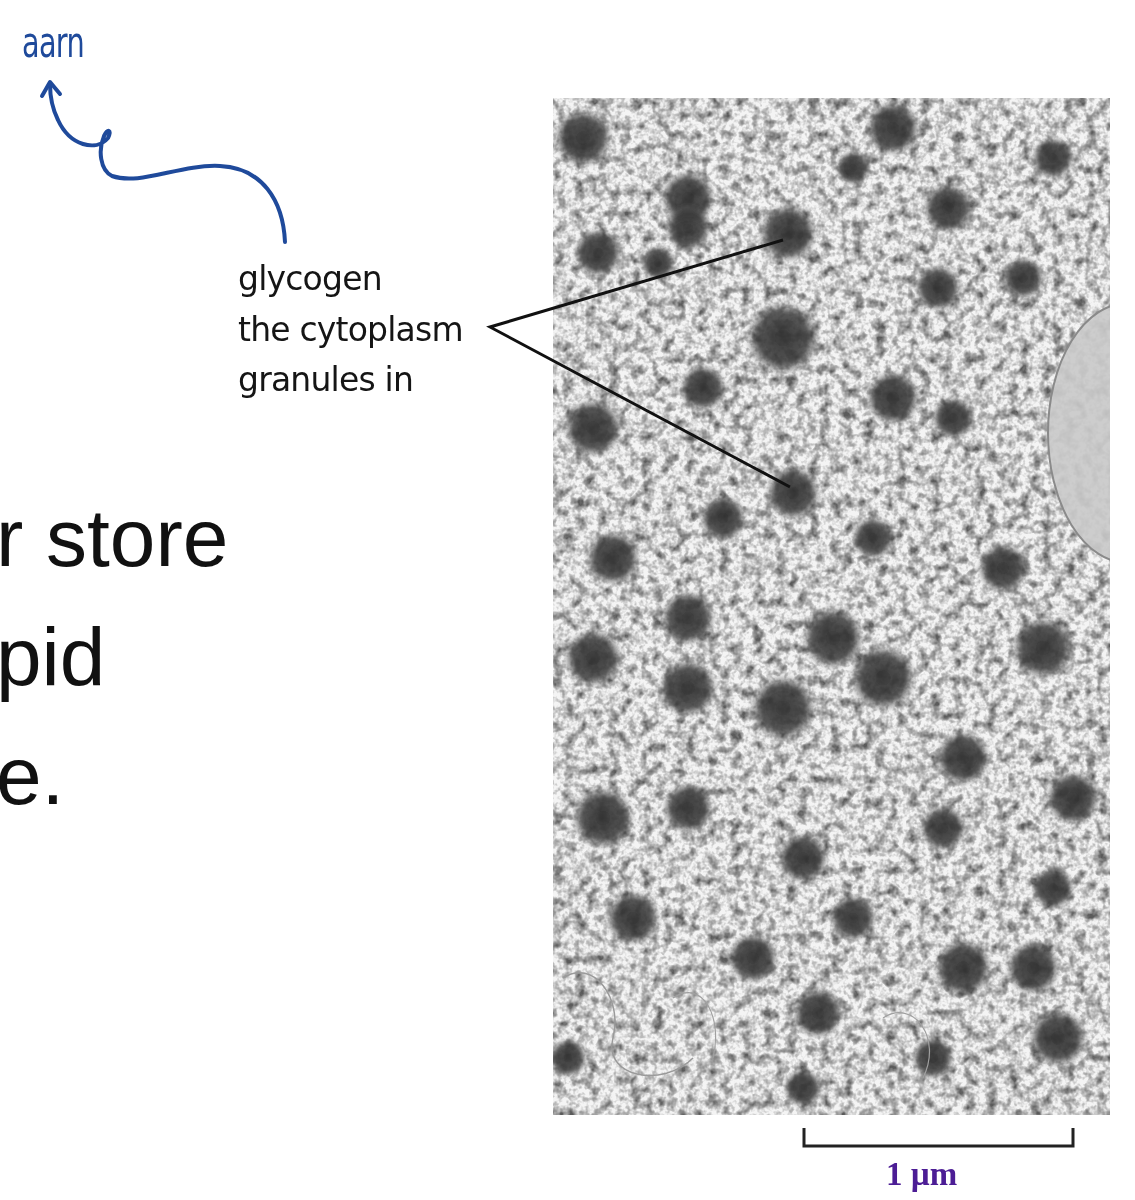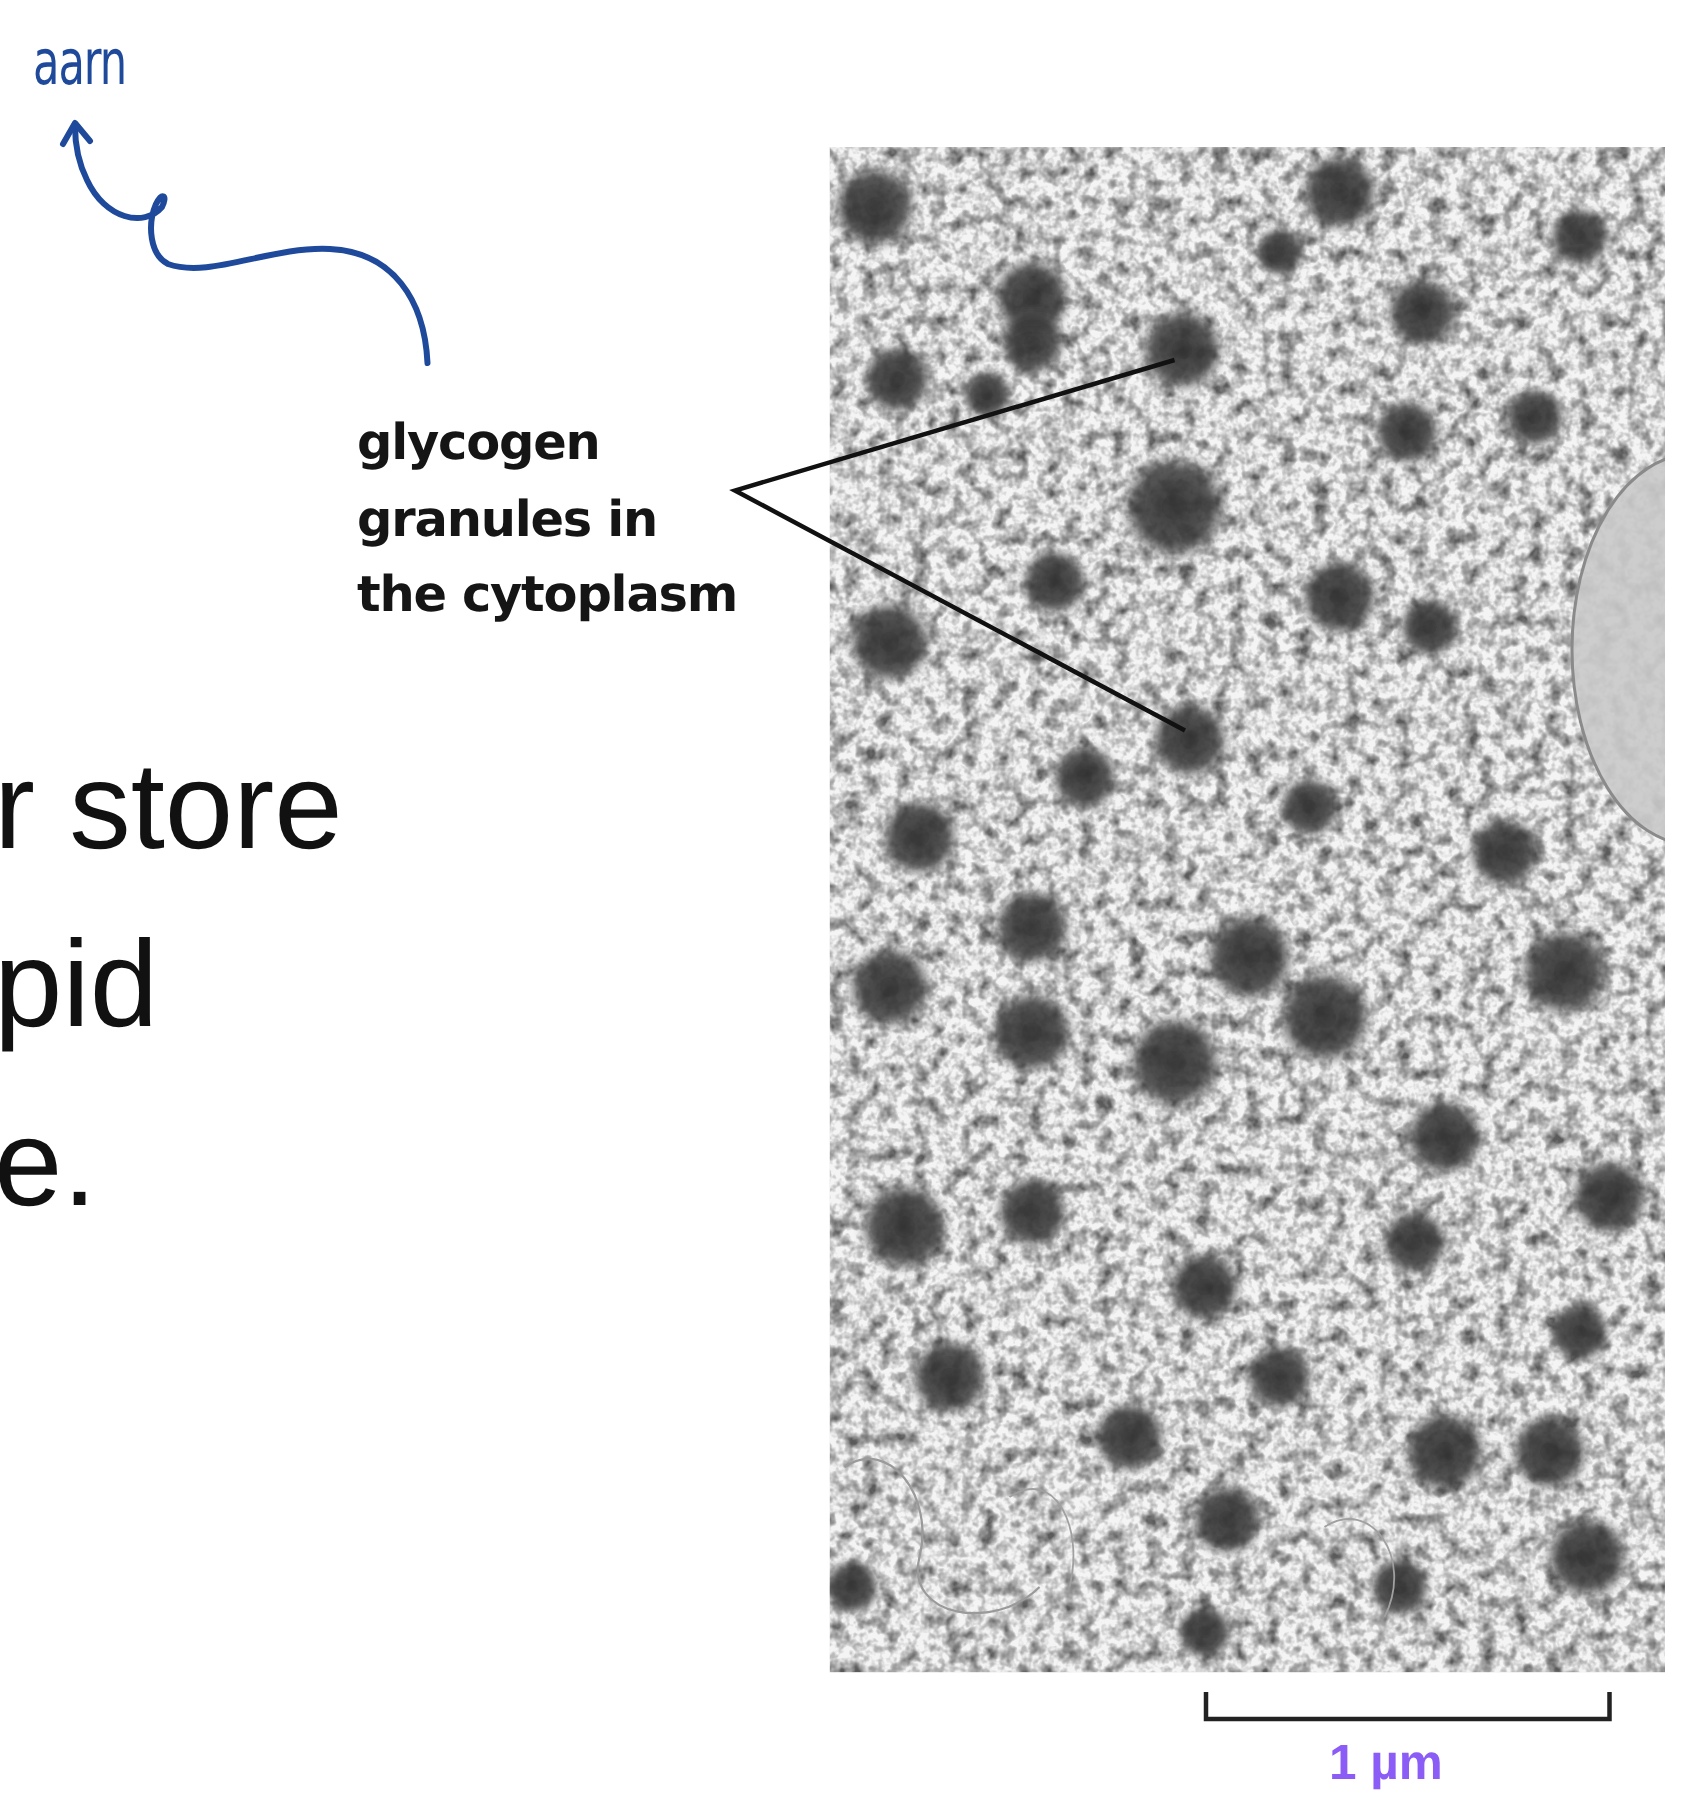--- a/index.html
+++ b/index.html
@@ -31,26 +31,25 @@
       letter-spacing: -1px;
       transform: scaleX(0.72) scaleY(1.05);
       transform-origin: left top;
       font-weight: normal;
     }
     .figure-label {
       position: absolute;
       left: 238px;
       top: 254px;
       font-family: "DejaVu Sans", sans-serif;
-      font-weight: bold;
+      font-weight: normal;
       font-size: 33px;
       line-height: 50.5px;
       color: #151515;
       letter-spacing: -0.8px;
-      margin-top: 16px;
     }
     .figure-label div {
       white-space: nowrap;
     }
     .slide-text {
       position: absolute;
       left: -4px;
       top: 478px;
       font-family: "Liberation Sans", sans-serif;
       font-size: 82px;
@@ -66,40 +65,40 @@
       top: 98px;
       width: 557px;
       height: 1017px;
       background: #f2f2f2;
       overflow: hidden;
     }
     .scale-label {
       position: absolute;
       left: 886px;
       top: 1156px;
-      font-family: Liberation Sans, sans-serif;
+      font-family: Liberation Serif, serif;
       font-weight: bold;
       font-size: 33px;
-      color: #8b5cf6;
+      color: #4c1d95;
     }
   </style>
 </head>
 <body>
 
 <div class="handwritten-note">aarn</div>
 
 <svg class="layer" viewBox="0 0 1135 1200">
   <path d="M285 242 C 283 200, 262 168, 220 166 C 180 164, 140 186, 112 176 C 100 170, 98 150, 104 136 C 108 128, 112 130, 108 138 C 96 152, 70 146, 58 120 C 52 108, 50 96, 50 84" fill="none" stroke="#1f4a9b" stroke-width="4" stroke-linecap="round"></path>
   <path d="M42 96 L50 82 L60 94" fill="none" stroke="#1f4a9b" stroke-width="4" stroke-linecap="round" stroke-linejoin="round"></path>
 </svg>
 
 <div class="figure-label">
   <div>glycogen</div>
+  <div>the cytoplasm</div>
   <div>granules in</div>
-  <div>the cytoplasm</div>
 </div>
 
 <div class="slide-text">
   <div>r store</div>
   <div>pid</div>
   <div>e.</div>
 </div>
 
 <div class="micrograph">
   <svg width="557" height="1017" viewBox="0 0 557 1017">

